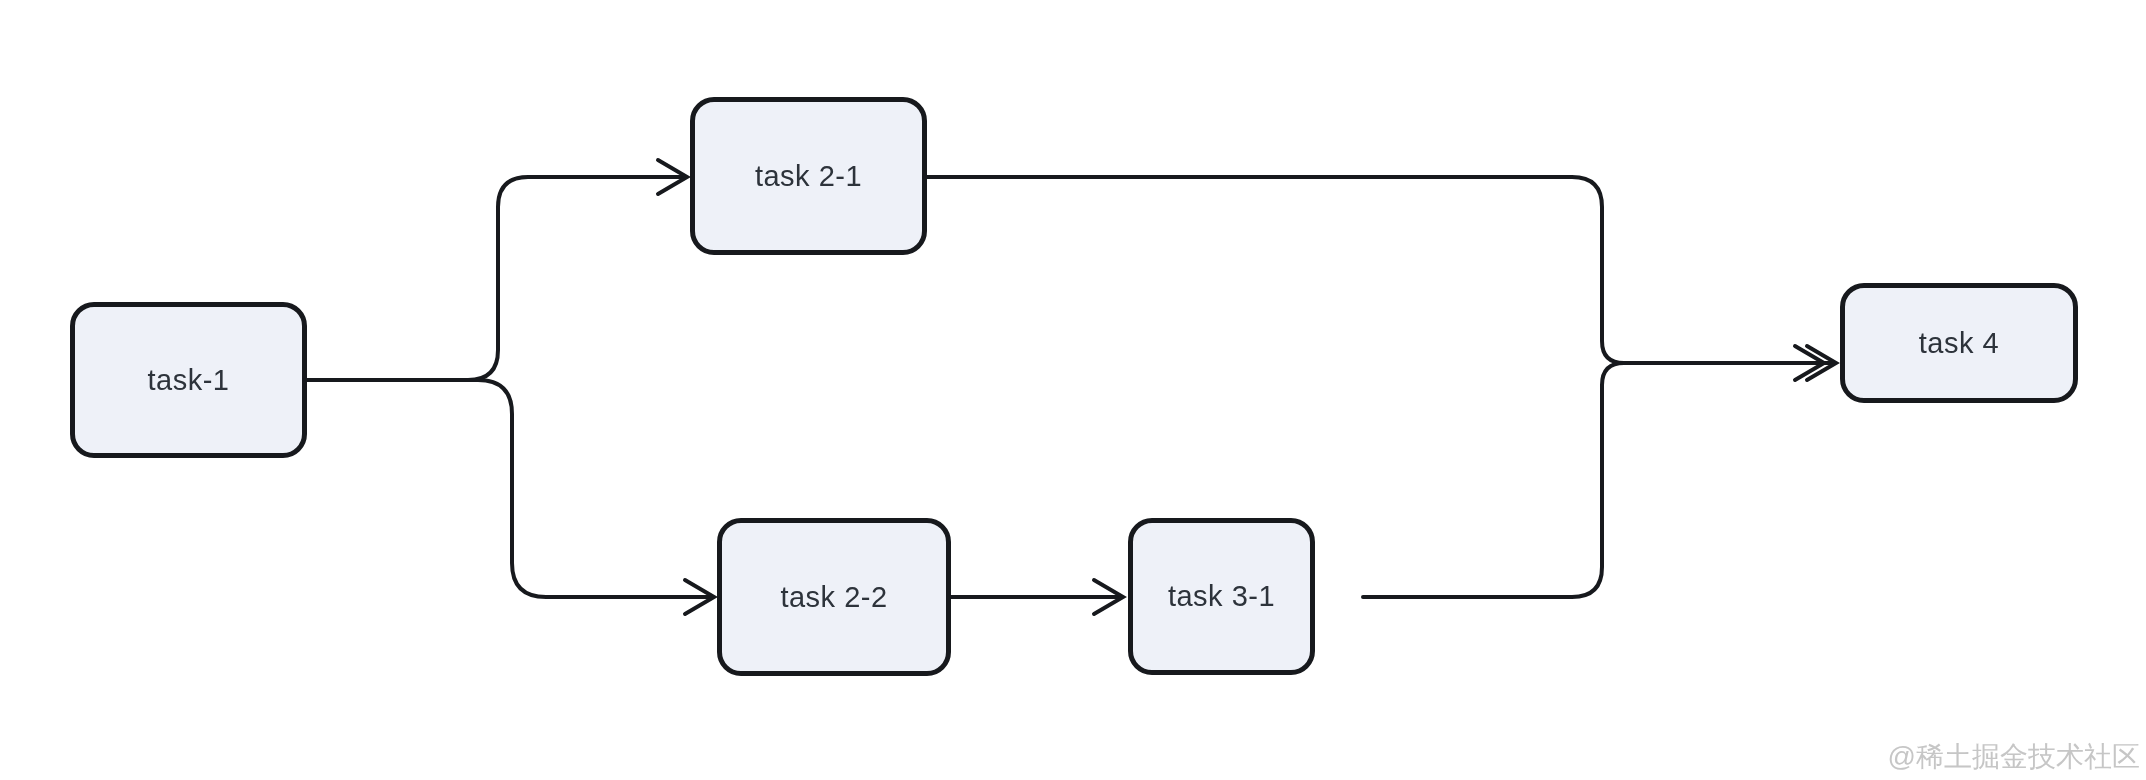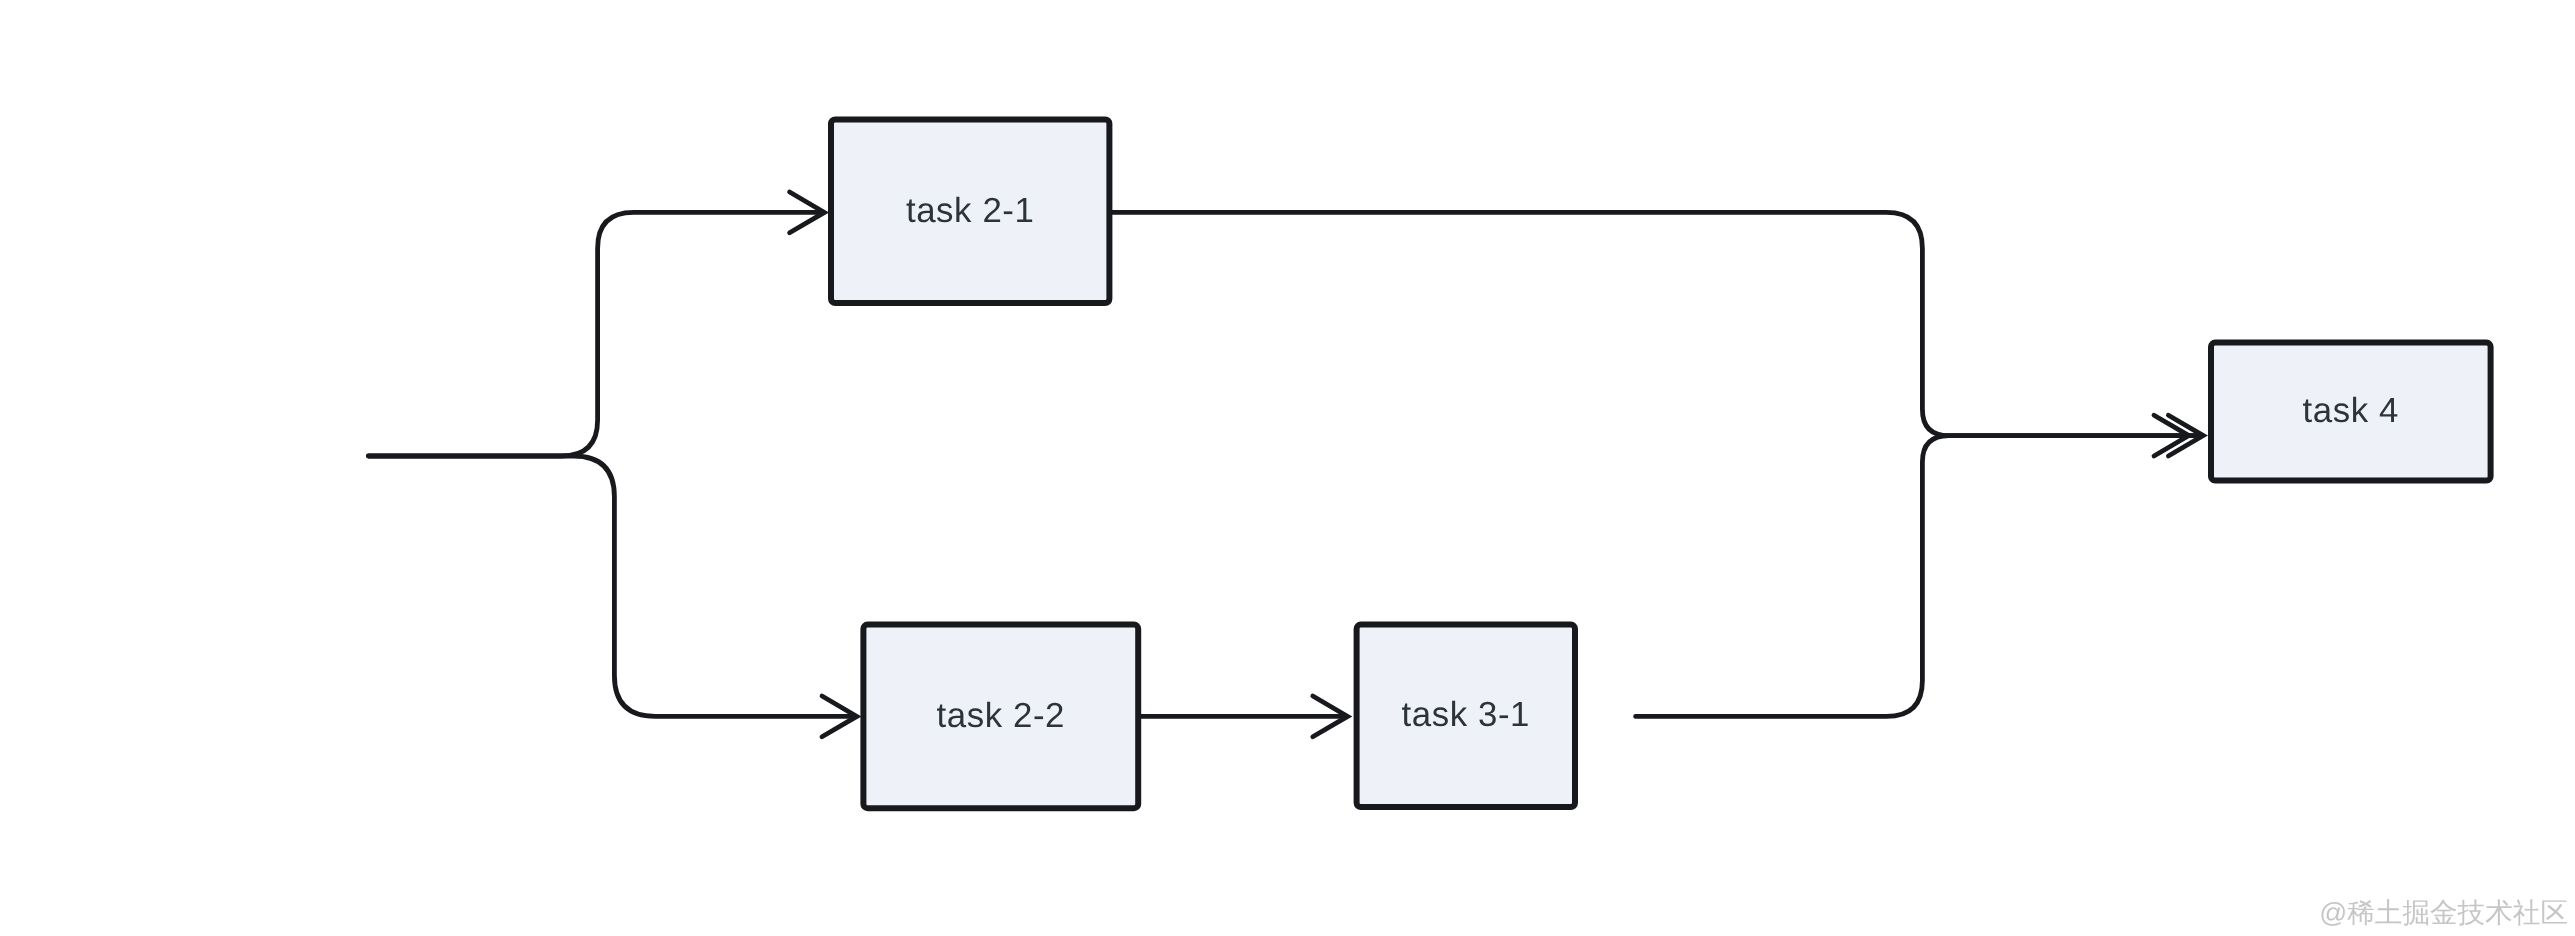--- a/index.html
+++ b/index.html
@@ -40,38 +40,38 @@
     stroke: var(--edge);
     stroke-width: 4;
     fill: none;
     stroke-linecap: round;
     stroke-linejoin: miter;
   }
   .node {
     position: absolute;
     background: var(--node-fill);
     border: 5px solid var(--node-border);
-    border-radius: 6px;
+    border-radius: 24px;
     display: flex;
     align-items: center;
     justify-content: center;
     font-size: 29px;
     color: var(--label);
     letter-spacing: 0.5px;
   }
   .node-task-1  { left:   70px; top: 302px; width: 237px; height: 156px; }
   .node-task-21 { left:  690px; top:  97px; width: 237px; height: 158px; }
   .node-task-22 { left:  717px; top: 518px; width: 234px; height: 158px; align-items: center; }
   .node-task-31 { left: 1128px; top: 518px; width: 187px; height: 157px; }
   .node-task-4  { left: 1840px; top: 283px; width: 238px; height: 120px; }
   .watermark {
     position: absolute;
     right: 6px;
     bottom: 4px;
-    font-size: 23px;
+    font-size: 28px;
     color: var(--watermark);
     white-space: nowrap;
     margin-top: 48px;
   }
 </style>
 </head>
 <body>
 
 <div class="canvas">
 
@@ -87,20 +87,23 @@
 
     <path class="edge" d="M 1363 597 H 1572 Q 1602 597 1602 567 V 385 Q 1602 363 1624 363 H 1832"></path>
 
     <path class="arrowhead" d="M 1807 346 L 1836 363 L 1807 380"></path>
     <path class="arrowhead" d="M 1795 346 L 1824 363 L 1795 380"></path>
 
     <path class="edge" d="M 951 597 H 1118"></path>
     <path class="arrowhead" d="M 1094 580 L 1123 597 L 1094 614"></path>
   </svg>
 
+  <div class="node node-task-1">
+    <span>task-1</span>
+  </div>
 
   <div class="node node-task-21">
     <span>task 2-1</span>
   </div>
 
   <div class="node node-task-22">
     <span>task 2-2</span>
   </div>
 
   <div class="node node-task-31">

